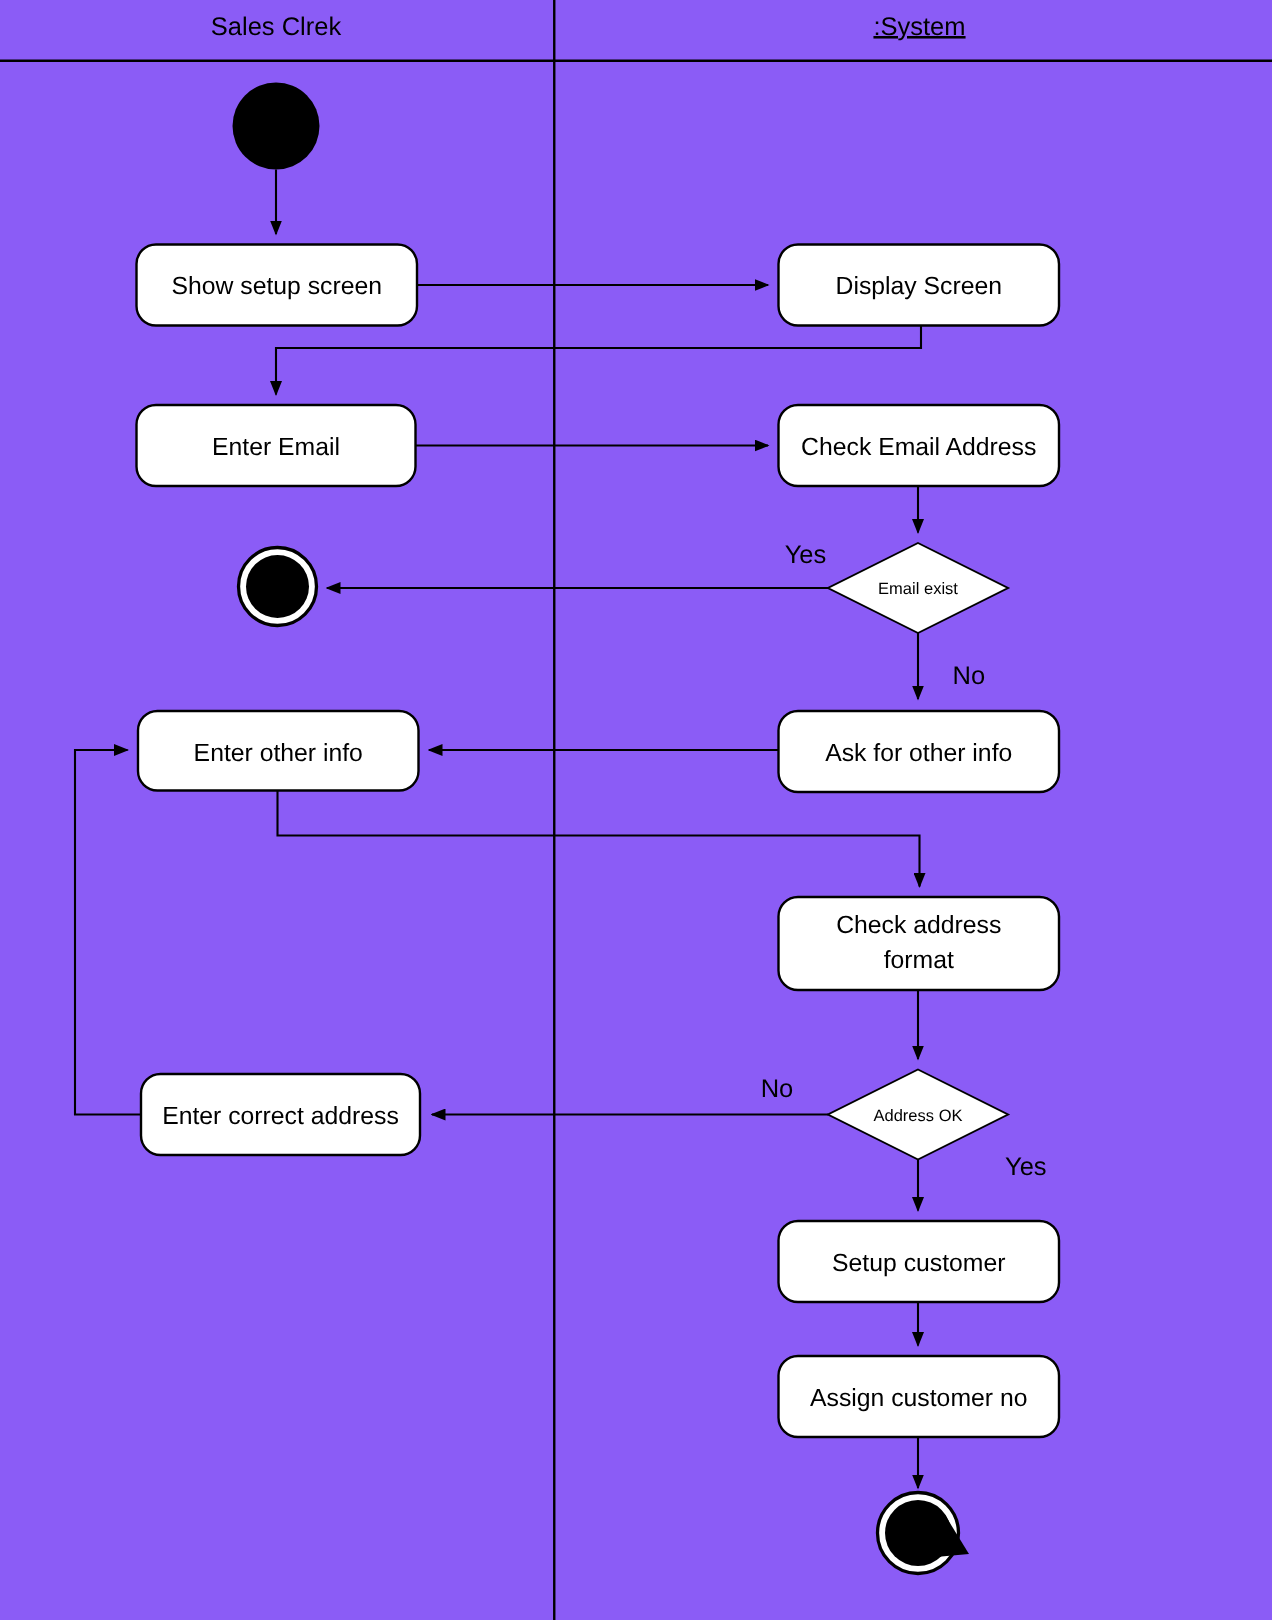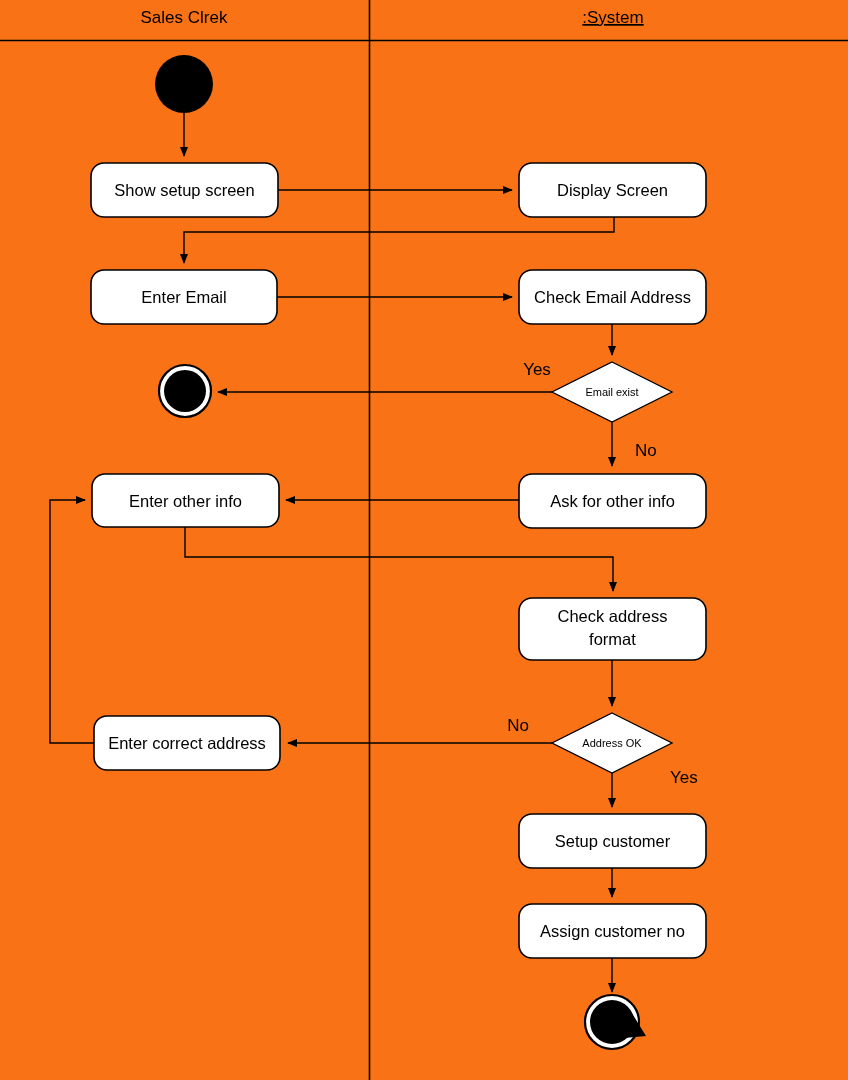--- a/index.html
+++ b/index.html
@@ -10,21 +10,21 @@
   body {
     width: 848px;
     height: 1080px;
     font-family: "Liberation Sans", sans-serif;
     overflow: hidden;
   }
   #diagram-root {
     position: relative;
     width: 848px;
     height: 1080px;
-    background: #f97316;
+    background: #8b5cf6;
   }
   svg.diagram-canvas {
     display: block;
     width: 848px;
     height: 1080px;
   }
   .lane-header-text {
     font-family: "Liberation Sans", sans-serif;
     font-size: 17px;
     fill: #000000;

